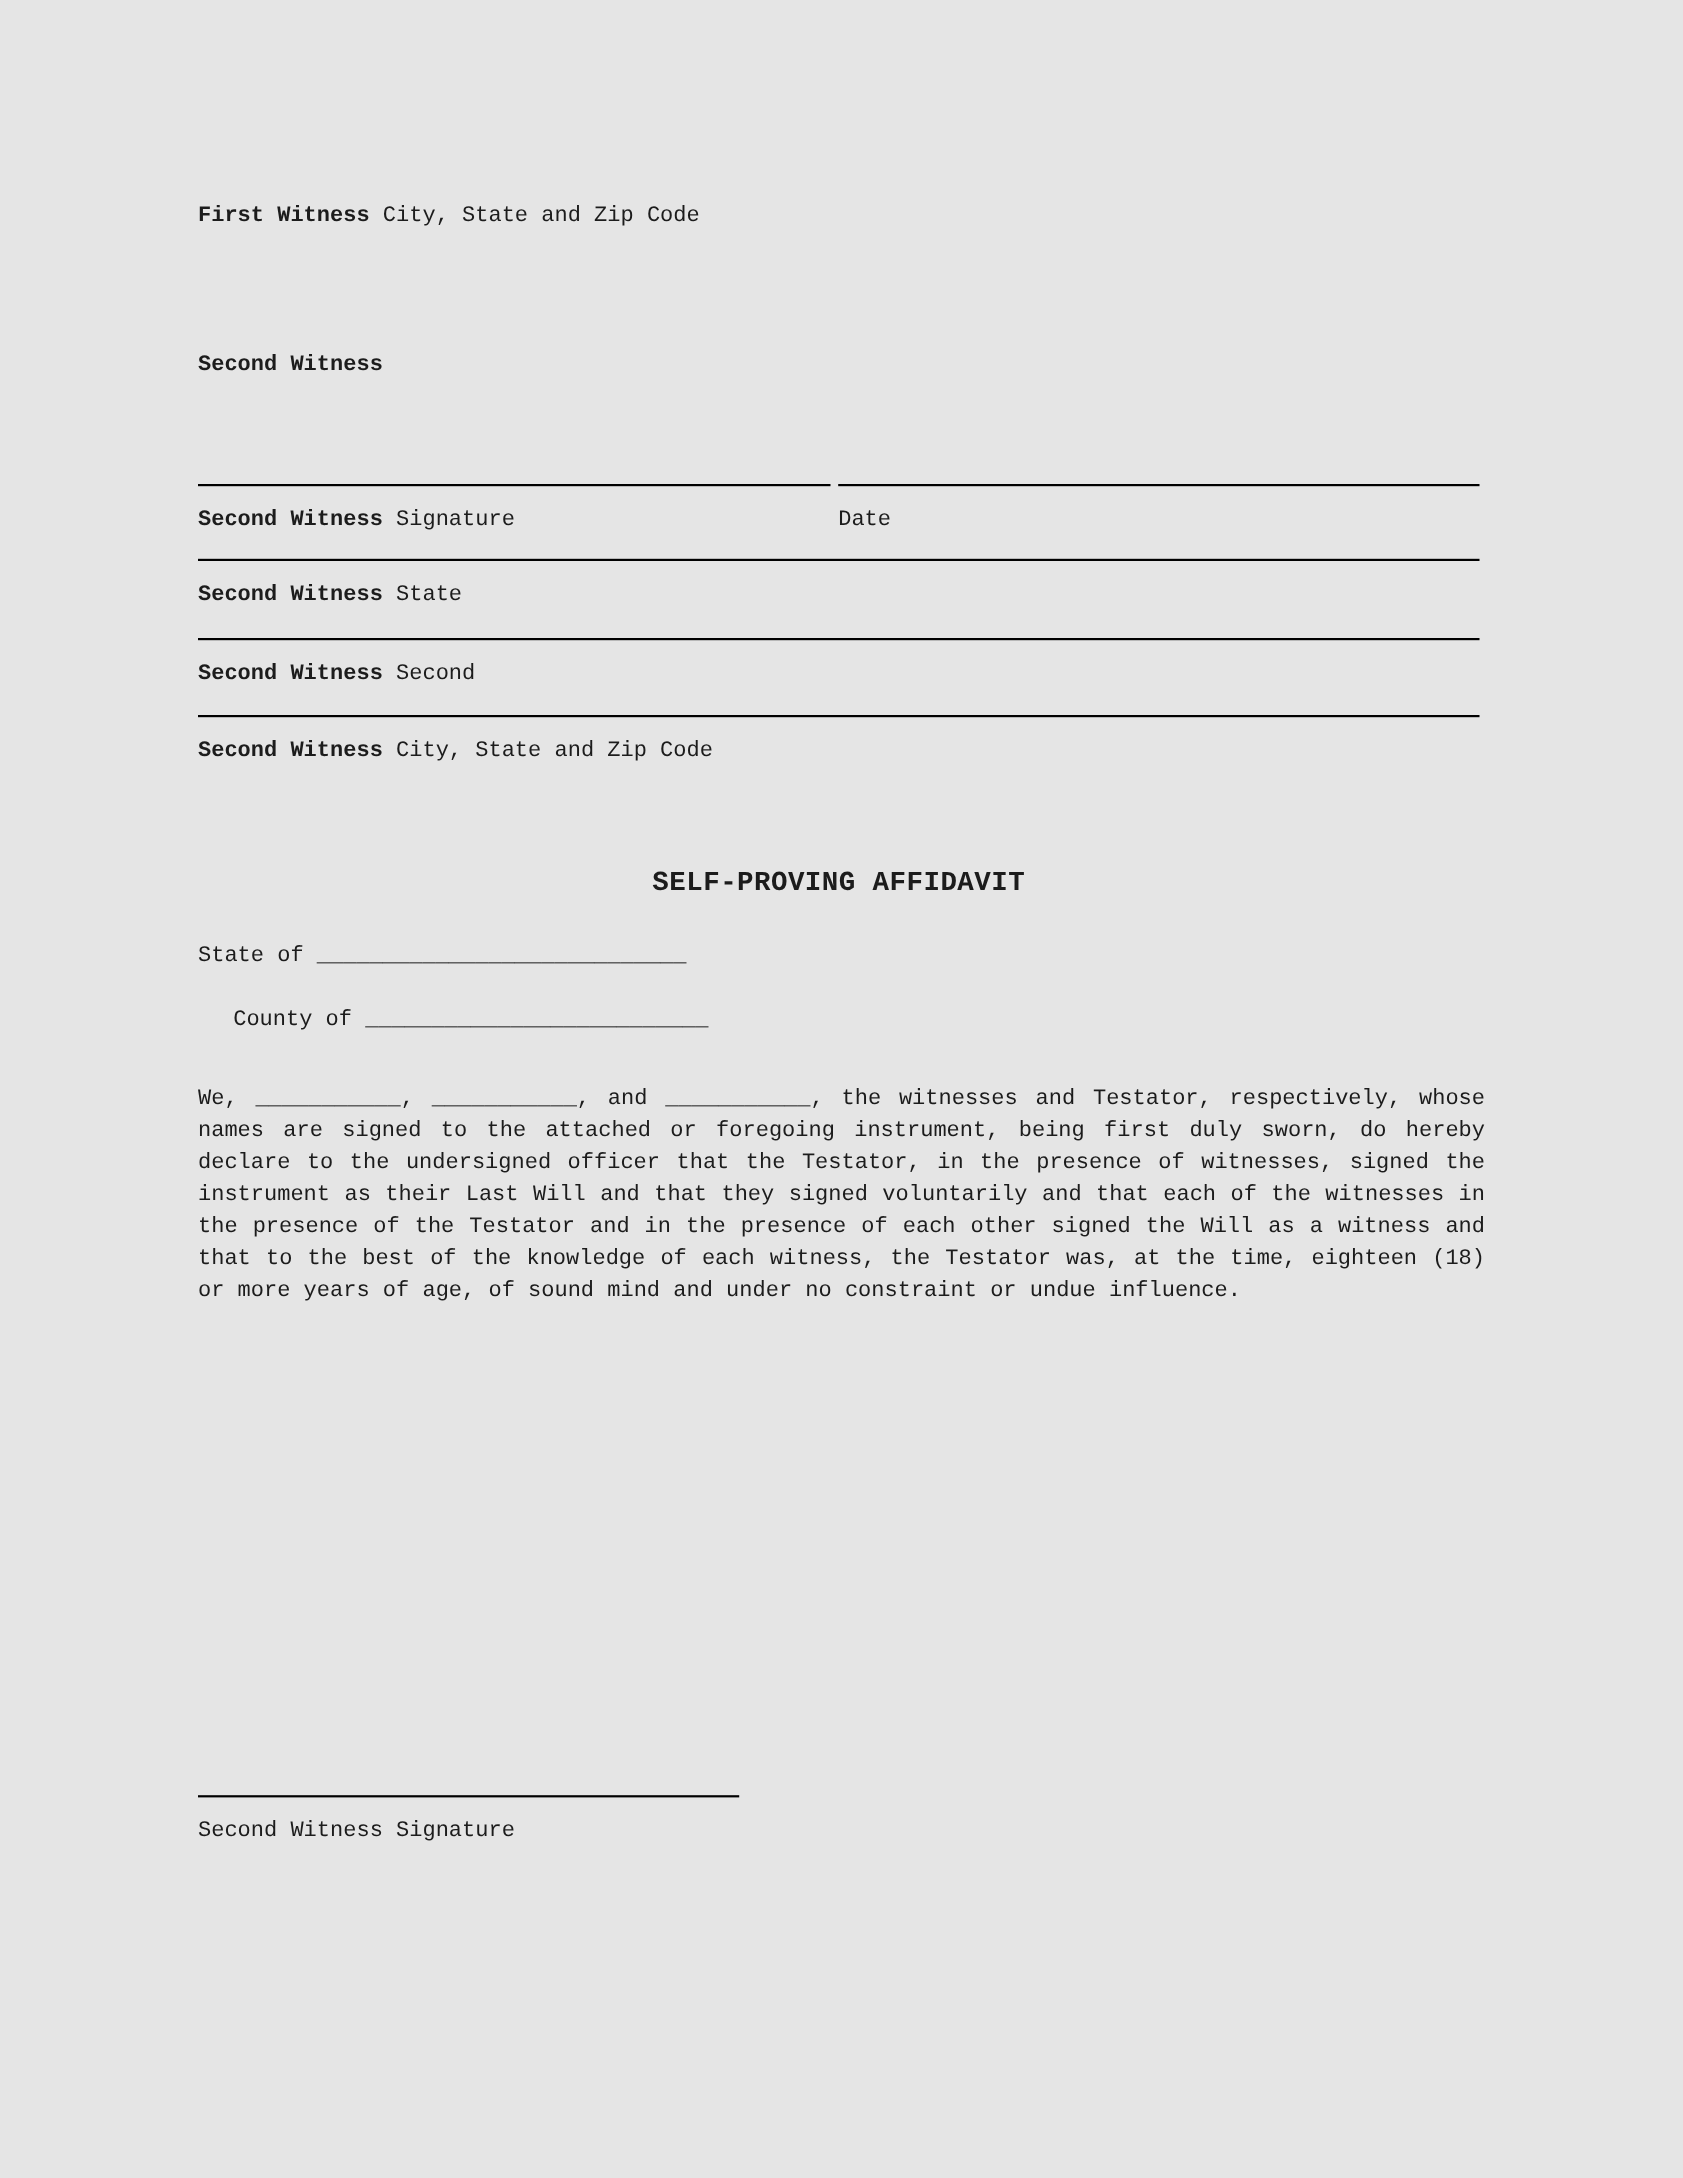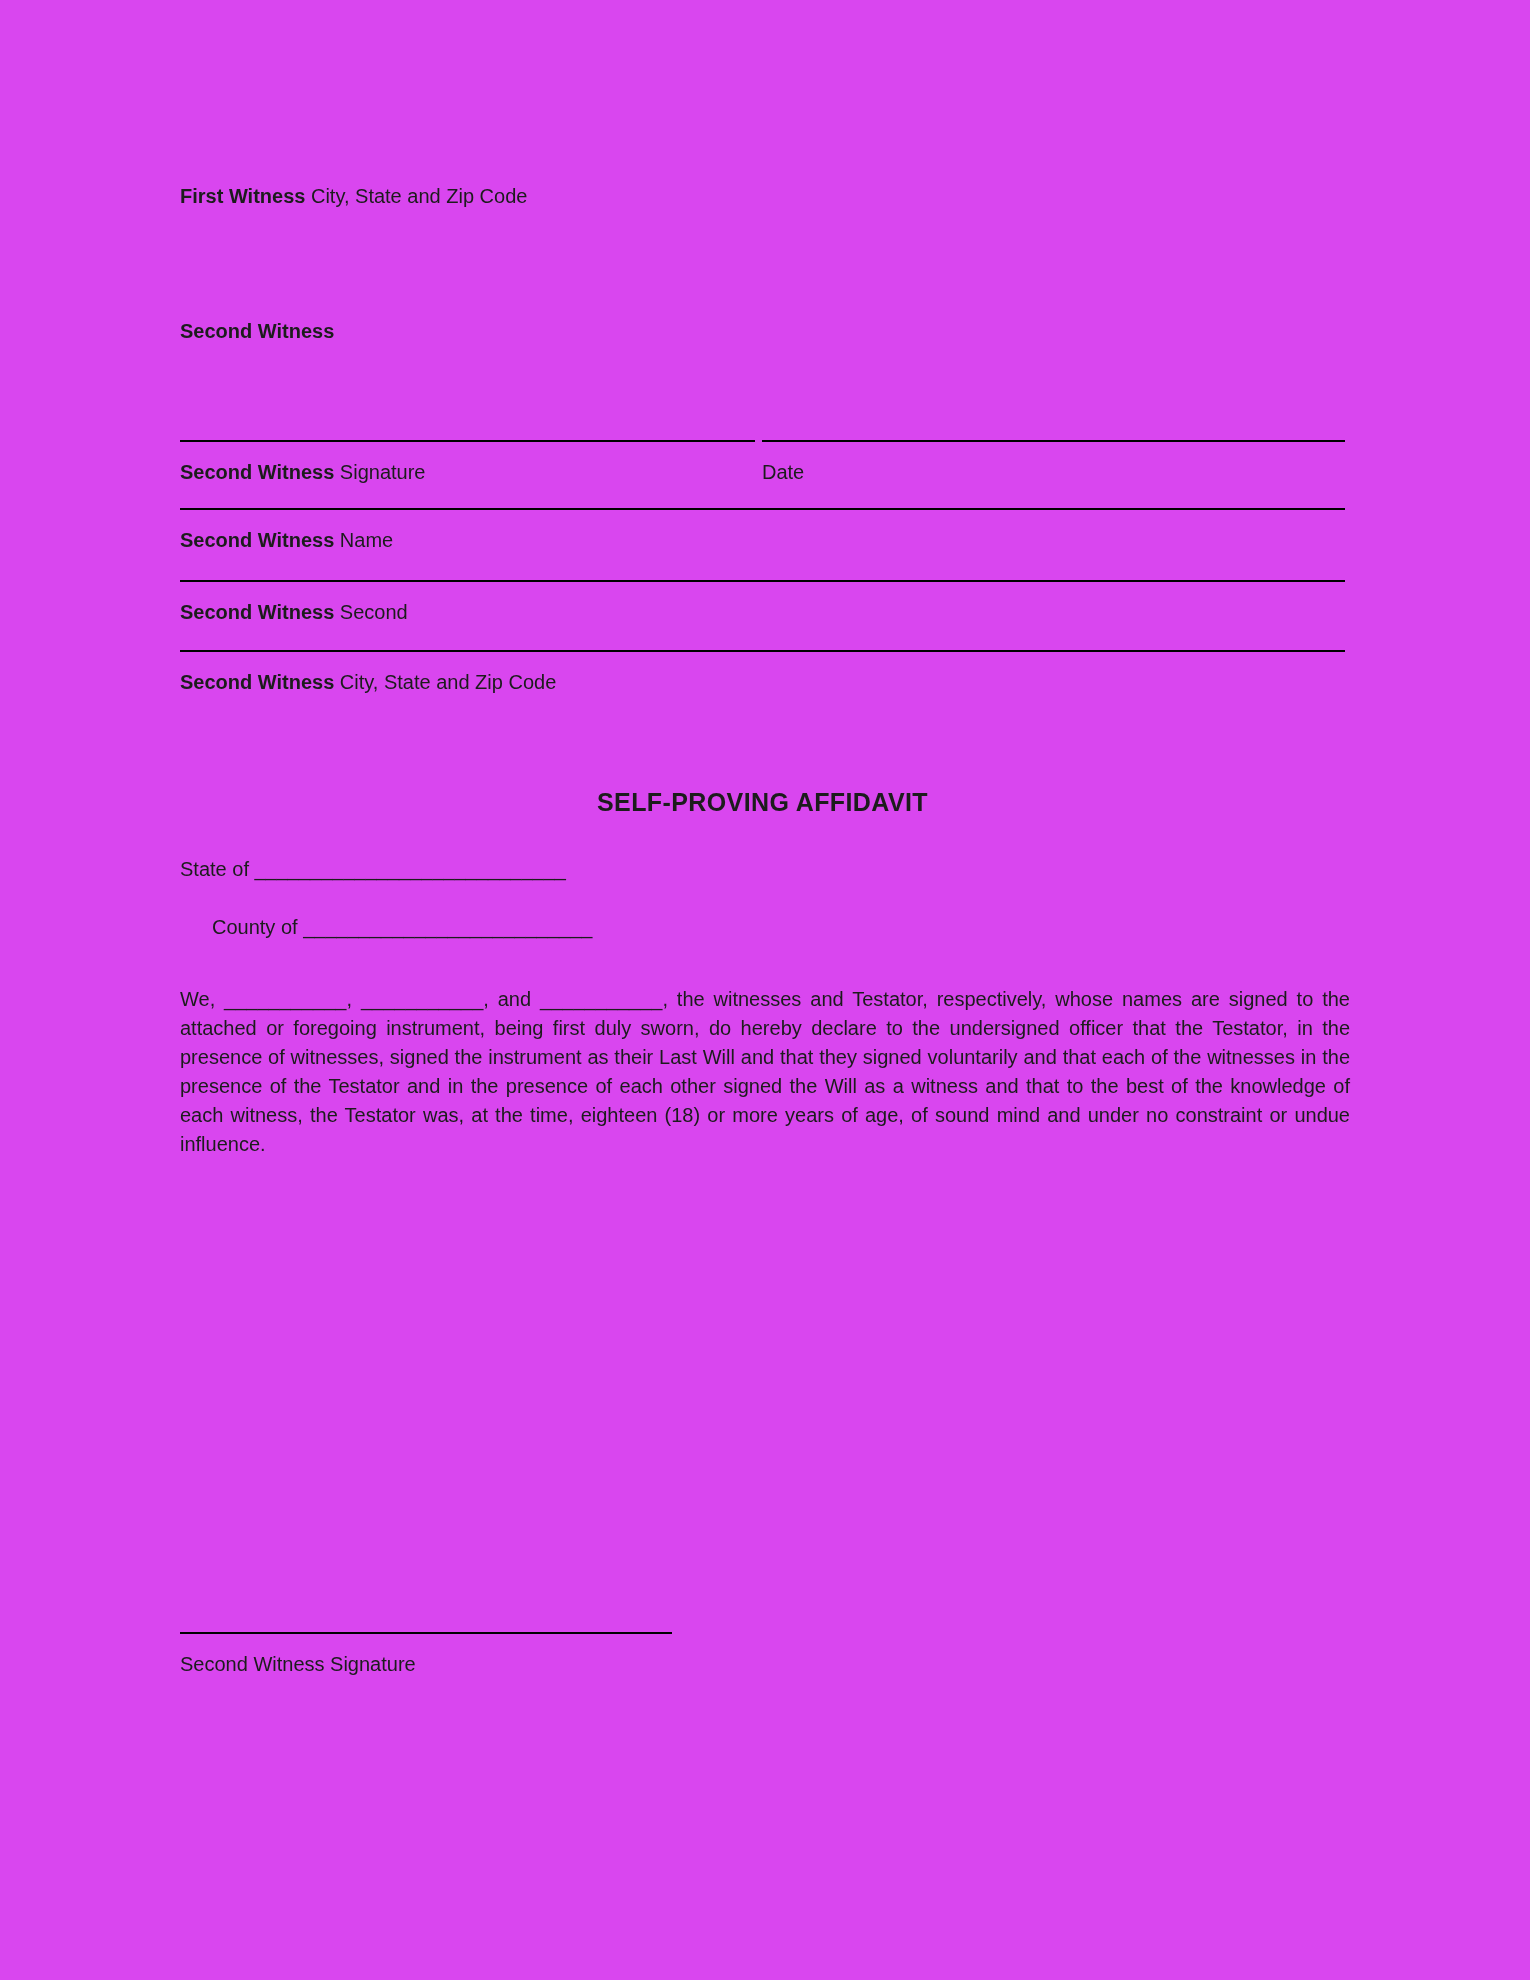--- a/index.html
+++ b/index.html
@@ -4,23 +4,23 @@
   <style>
     html, body {
       margin: 0;
       padding: 0;
       background: #ffffff;
     }
     .page {
       position: relative;
       width: 1530px;
       height: 1980px;
-      background: #d946ef;
+      background: #e5e5e5;
       color: #1c1c1c;
-      font-family: Liberation Sans, sans-serif;
+      font-family: Liberation Mono, monospace;
       font-size: 20px;
       overflow: hidden;
     }
     .abs { position: absolute; }
     .b { font-weight: bold; }
     .rule {
       border-top: 2px solid #000000;
       height: 0;
       width: 100%;
     }
@@ -61,21 +61,21 @@
   </div>
   <div class="abs field" style="left:762px; top:440px; width:583px;">
     <div class="rule"></div>
     <div class="label">Date</div>
   </div>
 
   <div class="abs field" style="left:180px; top:508px; width:1165px;">
     <div class="rule"></div>
     <div class="label">
       <span class="b">Second Witness</span>
-      <span>Name</span>
+      <span>State</span>
     </div>
   </div>
 
   <div class="abs field" style="left:180px; top:580px; width:1165px;">
     <div class="rule"></div>
     <div class="label">
       <span class="b">Second Witness</span>
       <span>Second</span>
     </div>
   </div>

